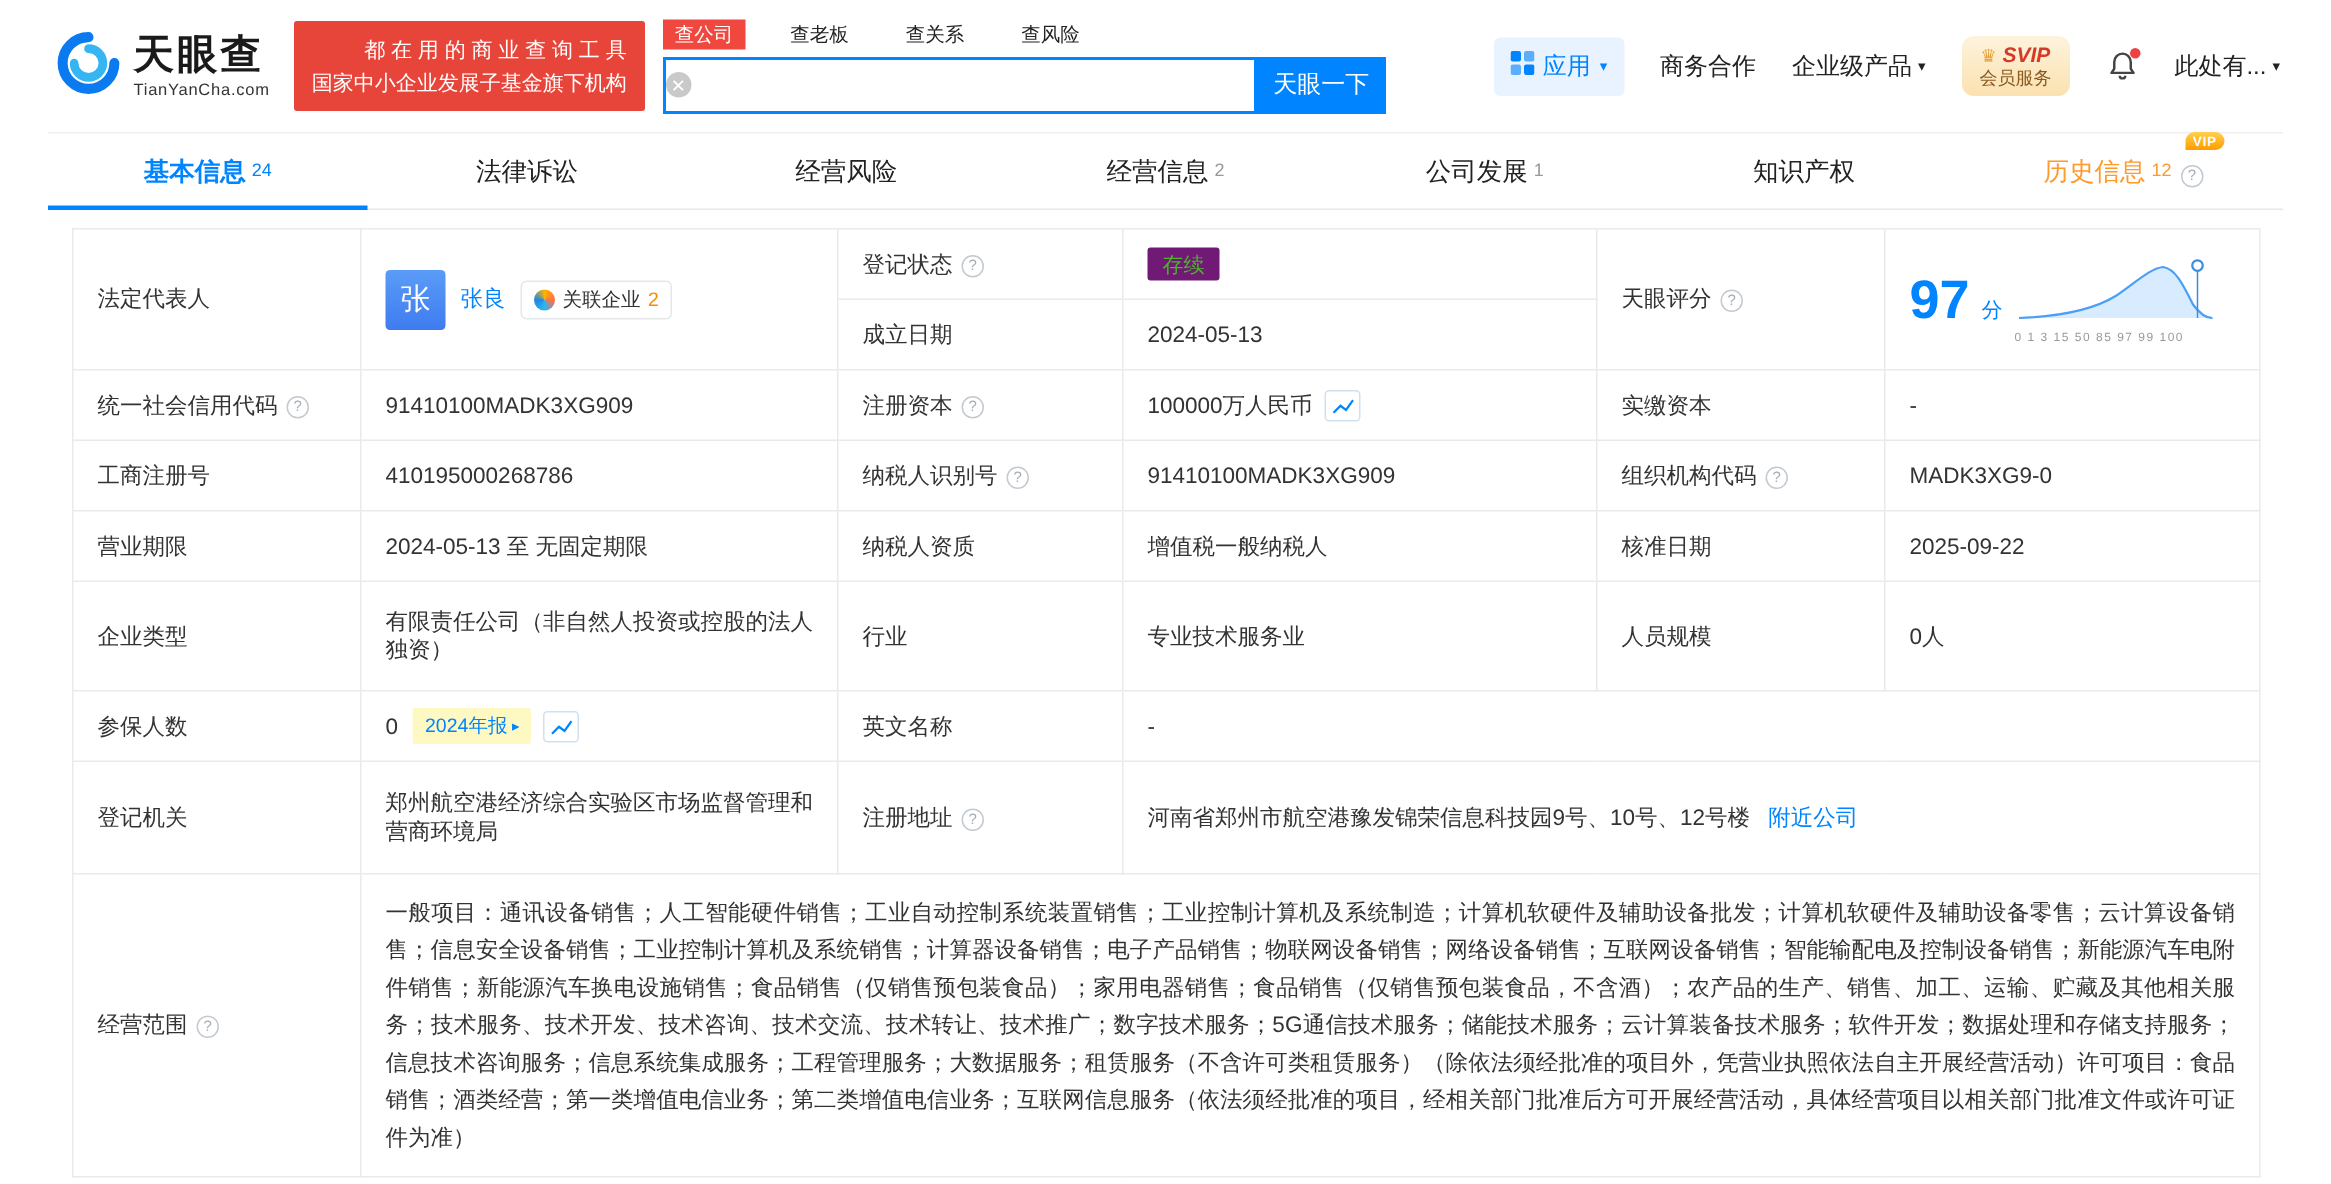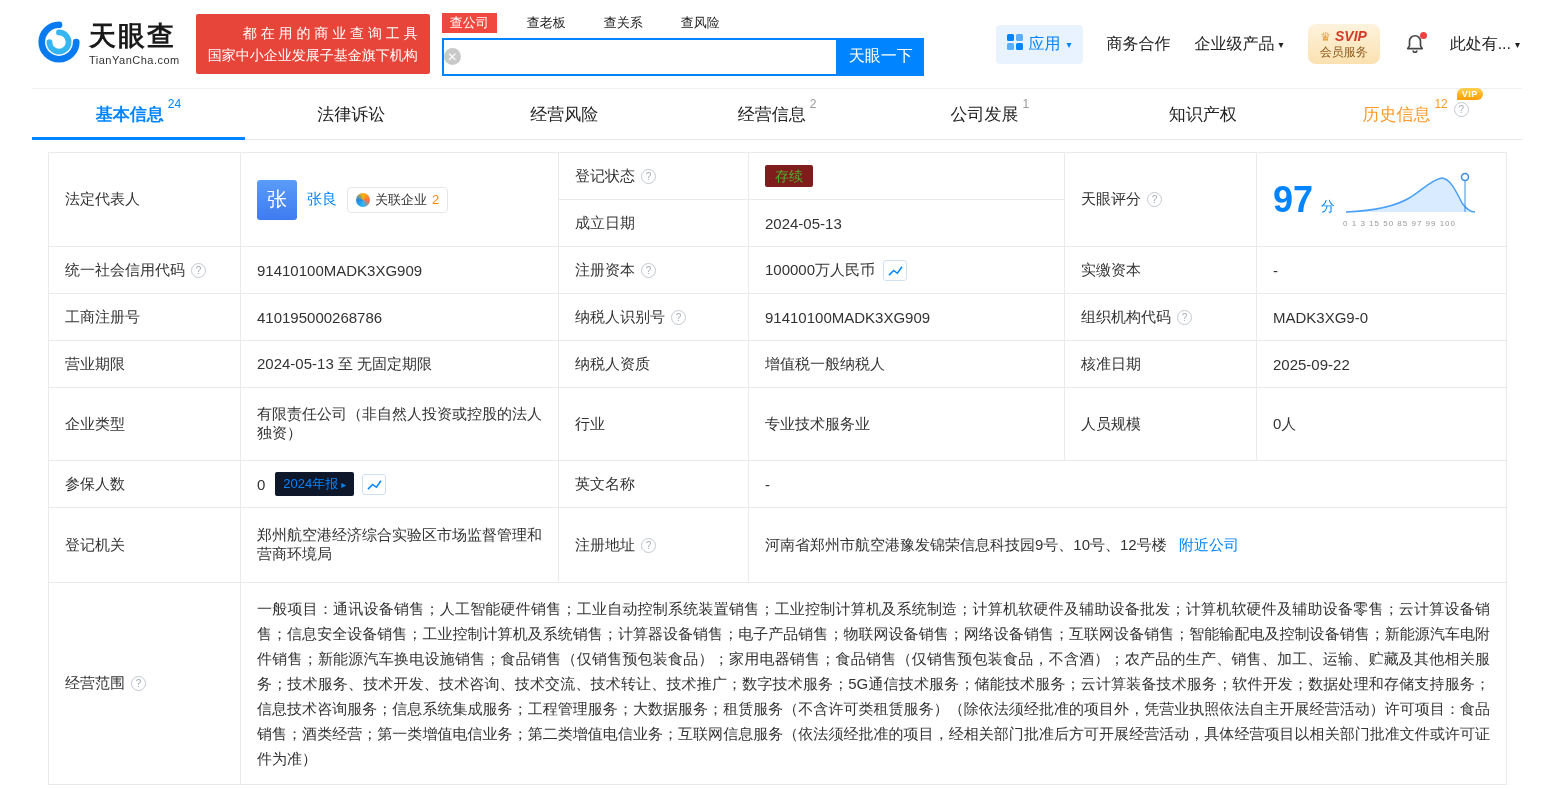--- a/index.html
+++ b/index.html
@@ -33,21 +33,21 @@
   .nav-item { font-size:16px; color:#222; cursor:pointer; display:flex; align-items:center; gap:4px; white-space:nowrap; }
   .svip { background:linear-gradient(180deg,#fdf3dd,#fbe1b0); border-radius:8px; padding:4px 12px; text-align:center; cursor:pointer; line-height:1.25; }
   .svip-top { font-size:14px; font-weight:bold; color:#d43a28; font-style:italic; }
   .svip-crown { color:#e6a23c; font-style:normal; font-size:12px; }
   .svip-sub { font-size:12px; color:#8a5a1e; }
   .bell-wrap { position:relative; cursor:pointer; display:flex; }
   .bell-dot { position:absolute; top:-1px; right:-1px; width:7px; height:7px; background:#f04142; border-radius:50%; }
   
   .tabbar { display:flex; height:52px; margin:0 32px; border-top:1px solid #f0f0f0; border-bottom:1px solid #e8e8e8; }
   .tab { flex:1; display:flex; align-items:center; justify-content:center; font-size:17px; color:#222; position:relative; cursor:pointer; }
-  .tab-inner { position:relative; display:flex; align-items:flex-start; }
+  .tab-inner { position:relative; display:flex; align-items:flex-end; }
   .tab.active { color:#0084ff; font-weight:bold; }
   .tab.active::after { content:""; position:absolute; left:0; right:0; bottom:-1px; height:3px; background:#0084ff; }
   .tab.history { color:#ff9a2a; }
   .cnt { font-size:12px; margin-left:4px; position:relative; top:-6px; font-weight:normal; }
   .c-blue { color:#0084ff; } .c-gray { color:#999; } .c-orange { color:#ff9a2a; }
   .vip-tag { position:absolute; top:-15px; right:-14px; background:linear-gradient(#ffd04f,#ff9d00); color:#fff;
     font-size:9px; font-weight:bold; padding:1px 5px; border-radius:6px 6px 6px 0; letter-spacing:.5px; }
   .q { display:inline-flex; width:15px; height:15px; border-radius:50%; border:1px solid #c3c9d0; color:#a5adb5;
     font-size:10px; align-items:center; justify-content:center; margin-left:6px; cursor:pointer; flex:none; position:relative; top:-1px; }
   
@@ -56,24 +56,24 @@
   tr.r47 { height:47px; } tr.r73 { height:73px; } tr.r75 { height:75px; }
   .cellflex { display:flex; align-items:center; }
   .avatar { width:40px; height:40px; border-radius:3px; background:linear-gradient(180deg,#5a9cf8,#3f7bf0); color:#fff;
     font-size:20px; display:flex; align-items:center; justify-content:center; flex:none; }
   .link { color:#0084ff; cursor:pointer; text-decoration:none;text-align:right; }
   .name-link { margin-left:10px; }
   .rel-badge { display:inline-flex; align-items:center; gap:5px; border:1px solid #e4e7ea; border-radius:4px;
     padding:3px 8px; margin-left:10px; font-size:13px; cursor:pointer; background:#fff; }
   .rel-ico { width:14px; height:14px; border-radius:50%; background:conic-gradient(#ffb300,#ff7043,#29b6f6,#1e88e5,#ffb300); flex:none; }
   .rel-cnt { color:#ff8c00; }
-  .status-badge { display:inline-block; background:#7f1d1d; color:#4db22c; font-size:14px; padding:4px 10px; border-radius:2px; line-height:1; }
+  .status-badge { display:inline-block; background:#701a75; color:#4db22c; font-size:14px; padding:4px 10px; border-radius:2px; line-height:1; }
   .trend-ico { display:inline-flex; width:24px; height:21px; border:1px solid #cfe0ef; border-radius:3px;
     align-items:center; justify-content:center; margin-left:8px; cursor:pointer; background:#fff; flex:none; }
-  .report-badge { display:inline-flex; align-items:center; background:#0f172a; color:#0084ff; font-size:13px;
+  .report-badge { display:inline-flex; align-items:center; background:#fef9c3; color:#0084ff; font-size:13px;
     padding:3px 8px; border-radius:2px; margin-left:10px; cursor:pointer; }
   .report-arrow { font-size:10px; margin-left:3px; }
   .score-cell { display:flex; align-items:center; gap:8px; cursor:pointer; }
   .score-num { font-size:36px; font-weight:bold; color:#0084ff; line-height:1; }
   .score-unit { font-size:14px; color:#0084ff; margin-top:14px; }
   .score-chart { width:135px; }
   .score-axis { font-size:8px; color:#999; letter-spacing:1px; white-space:nowrap; margin-top:1px; display:block; }
   .scope-cell { line-height:25px; text-align:justify; padding:13px 16px !important; }
   .addr-link { margin-left:8px; }
 </style>

